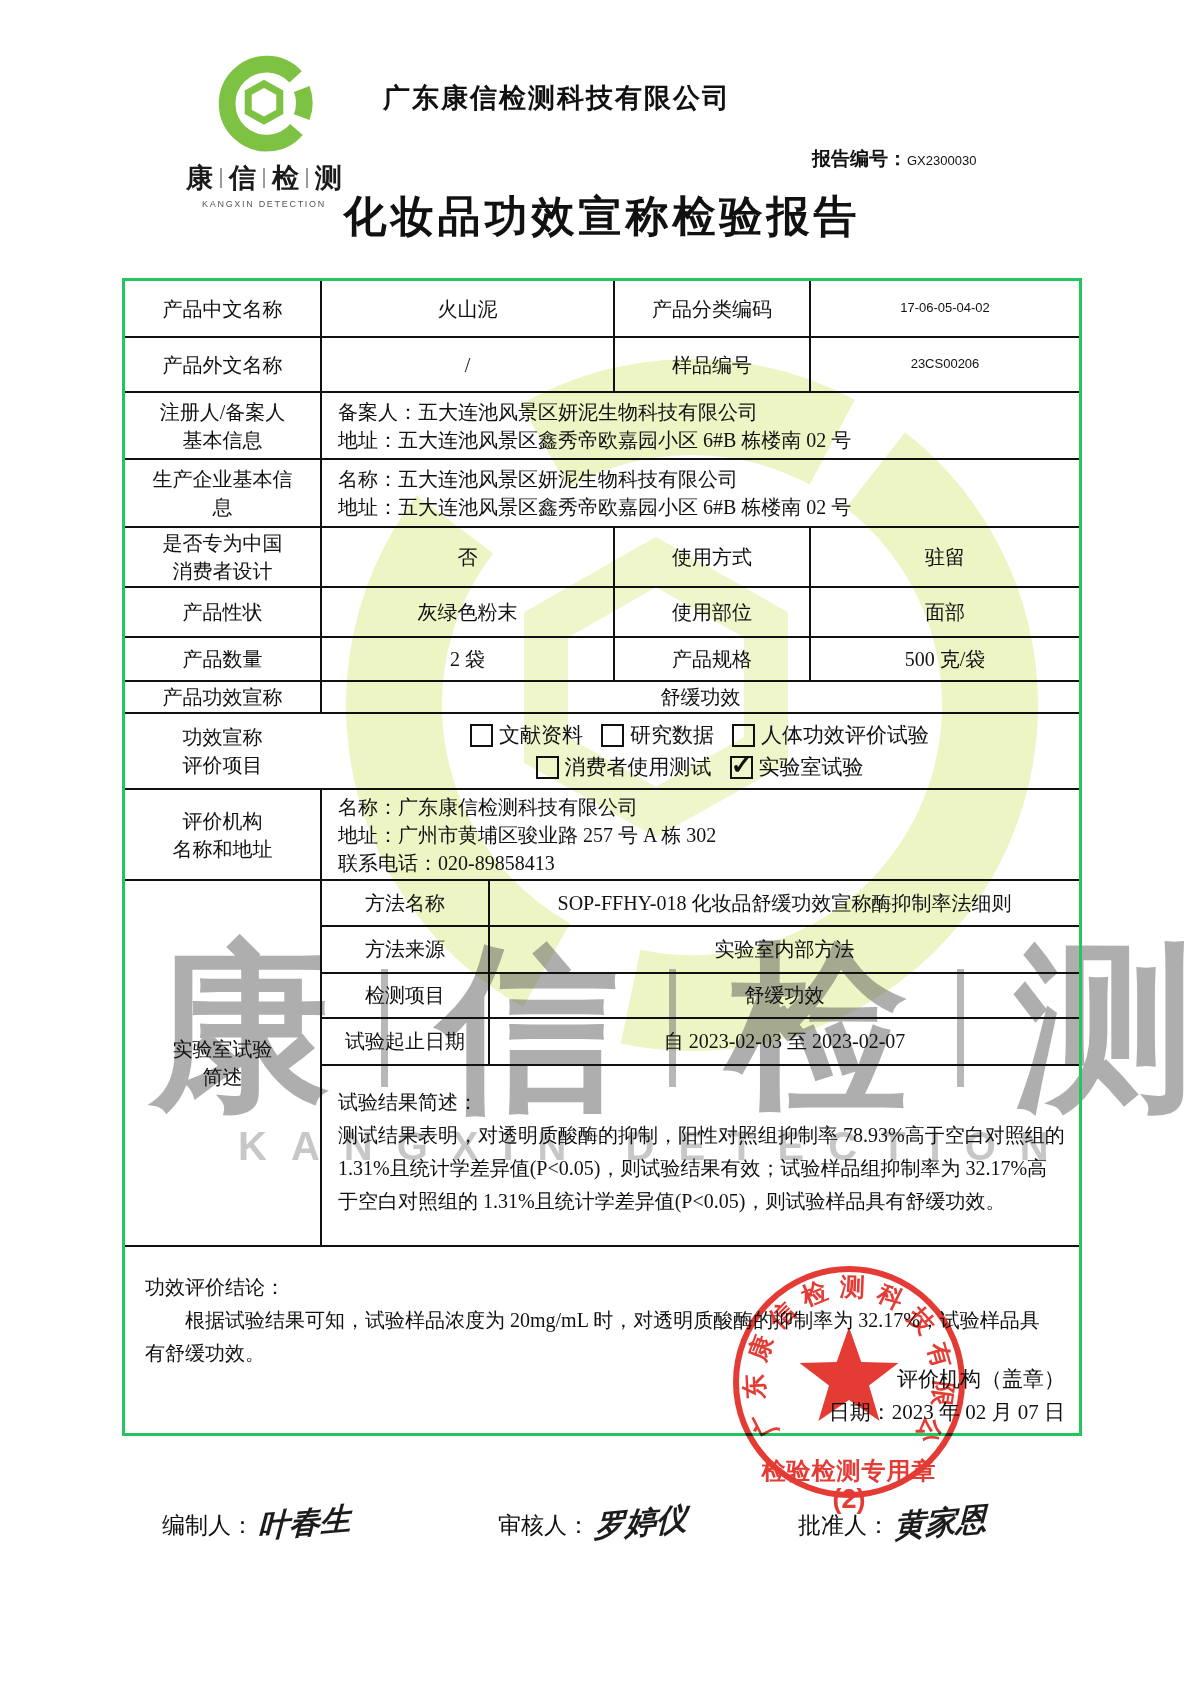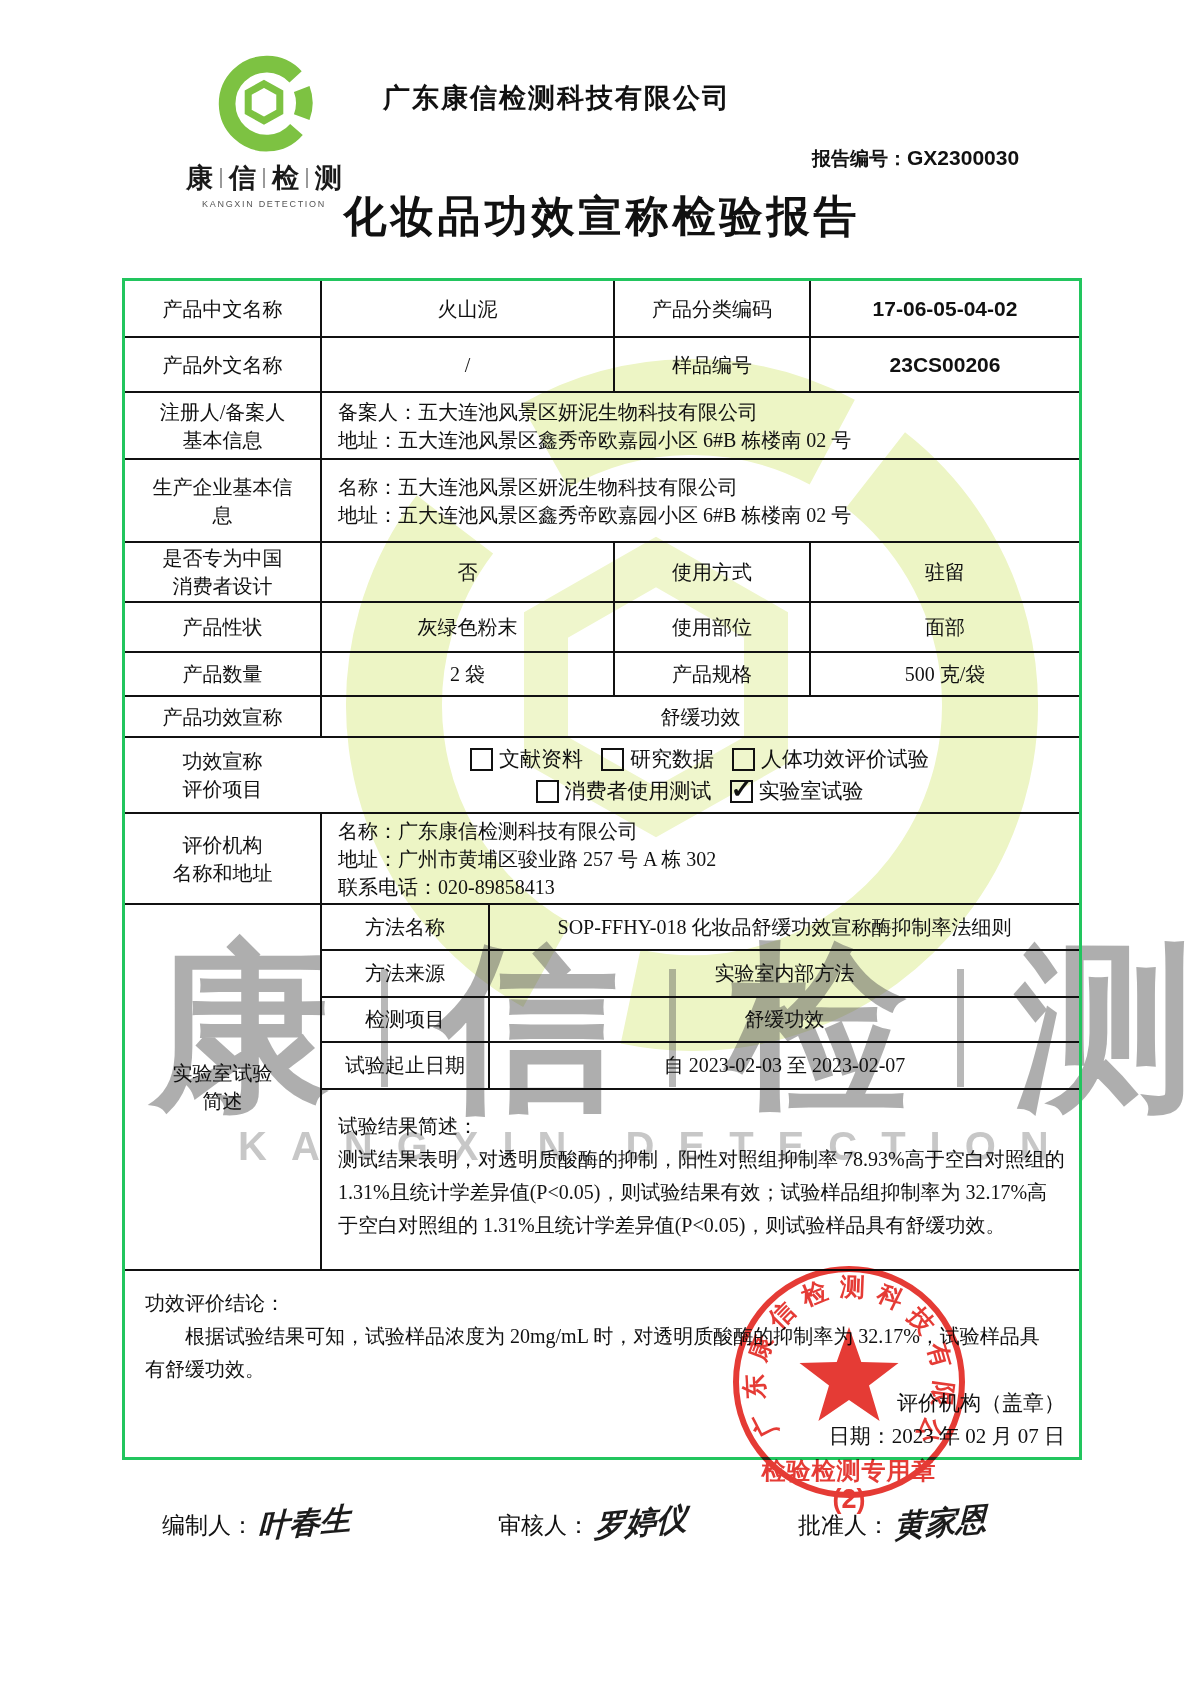--- a/index.html
+++ b/index.html
@@ -36,43 +36,43 @@
   .tr + .tr{border-top:2px solid #111;}
   .td{box-sizing:border-box;display:flex;align-items:center;justify-content:center;text-align:center;
       font-size:20px;line-height:1.4;padding:2px 6px;}
   .td + .td{border-left:2px solid #111;}
   .w-a{width:195px;flex:none;}
   .w-b{width:293px;flex:none;}
   .w-c{width:196px;flex:none;}
   .w-d{flex:1;}
   .left{justify-content:flex-start;text-align:left;padding:4px 10px 4px 16px;}
   .pre{white-space:pre-line;}
-  .num{font-family:"Liberation Sans","DejaVu Sans",sans-serif;font-weight:700;font-size:21px;}
-  .h55{height:55px}.h67{height:67px}.h68{height:83px}.h60{height:60px}.h50{height:50px}
-  .h44{height:44px}.h48{height:48px}.h47{height:41px}.h76{height:76px}.h91{height:91px}
+  .num{font-family:"Liberation Sans","DejaVu Sans",sans-serif;font-weight:400;font-size:13px;}
+  .h55{height:55px}.h67{height:67px}.h68{height:68px}.h60{height:60px}.h50{height:50px}
+  .h44{height:44px}.h48{height:48px}.h47{height:32px}.h76{height:76px}.h91{height:91px}
   .h366{height:366px}.h188{height:188px}
 
   
   .cb-lines{flex:1;display:flex;flex-direction:column;justify-content:center;align-items:center;gap:4px;}
   .cb-line{display:flex;align-items:center;justify-content:center;}
   .cb{display:inline-flex;align-items:center;margin:0 9px;font-size:21px;}
   .cbx{display:inline-block;width:19px;height:19px;border:2px solid #111;margin-right:6px;position:relative;flex:none;}
   .cbx[data-checked="true"]::after{content:"✓";position:absolute;left:-1px;top:-9px;font-size:27px;font-weight:bold;color:#111;}
 
   
   .lab-right{flex:1;display:flex;flex-direction:column;}
   .subrow{display:flex;box-sizing:border-box;}
   .subrow + .subrow{border-top:2px solid #111;}
   .sub-label{width:166px;flex:none;display:flex;align-items:center;justify-content:center;font-size:20px;}
   .sub-val{flex:1;display:flex;align-items:center;justify-content:center;border-left:2px solid #111;font-size:20px;}
   .sh44{height:44px}.sh47{height:47px}.sh45{height:45px}
   .result{border-top:2px solid #111;flex:1;padding:20px 14px 0 16px;font-size:20px;line-height:33px;text-align:left;}
 
   
-  .concl{flex:1;display:block;position:relative;padding:16px 20px;font-size:20px;line-height:33px;text-align:left;}
+  .concl{flex:1;display:block;position:relative;padding:24px 20px;font-size:20px;line-height:33px;text-align:left;}
   .concl-body{text-indent:2em;}
   .seal-block{position:absolute;right:14px;top:116px;text-align:right;line-height:33px;font-size:21px;}
 
   
   .sign-row{position:absolute;left:122px;top:1502px;width:1000px;height:80px;z-index:2;font-size:23px;}
   .sig-group{position:absolute;display:flex;align-items:flex-start;white-space:nowrap;}
   .sig-label{padding-top:8px;}
   .sig{font-size:31px;font-style:italic;font-weight:bold;transform:rotate(-5deg) skewX(-6deg);
        margin-left:4px;color:#1c1c1c;font-family:"DejaVu Serif",serif;}
 

